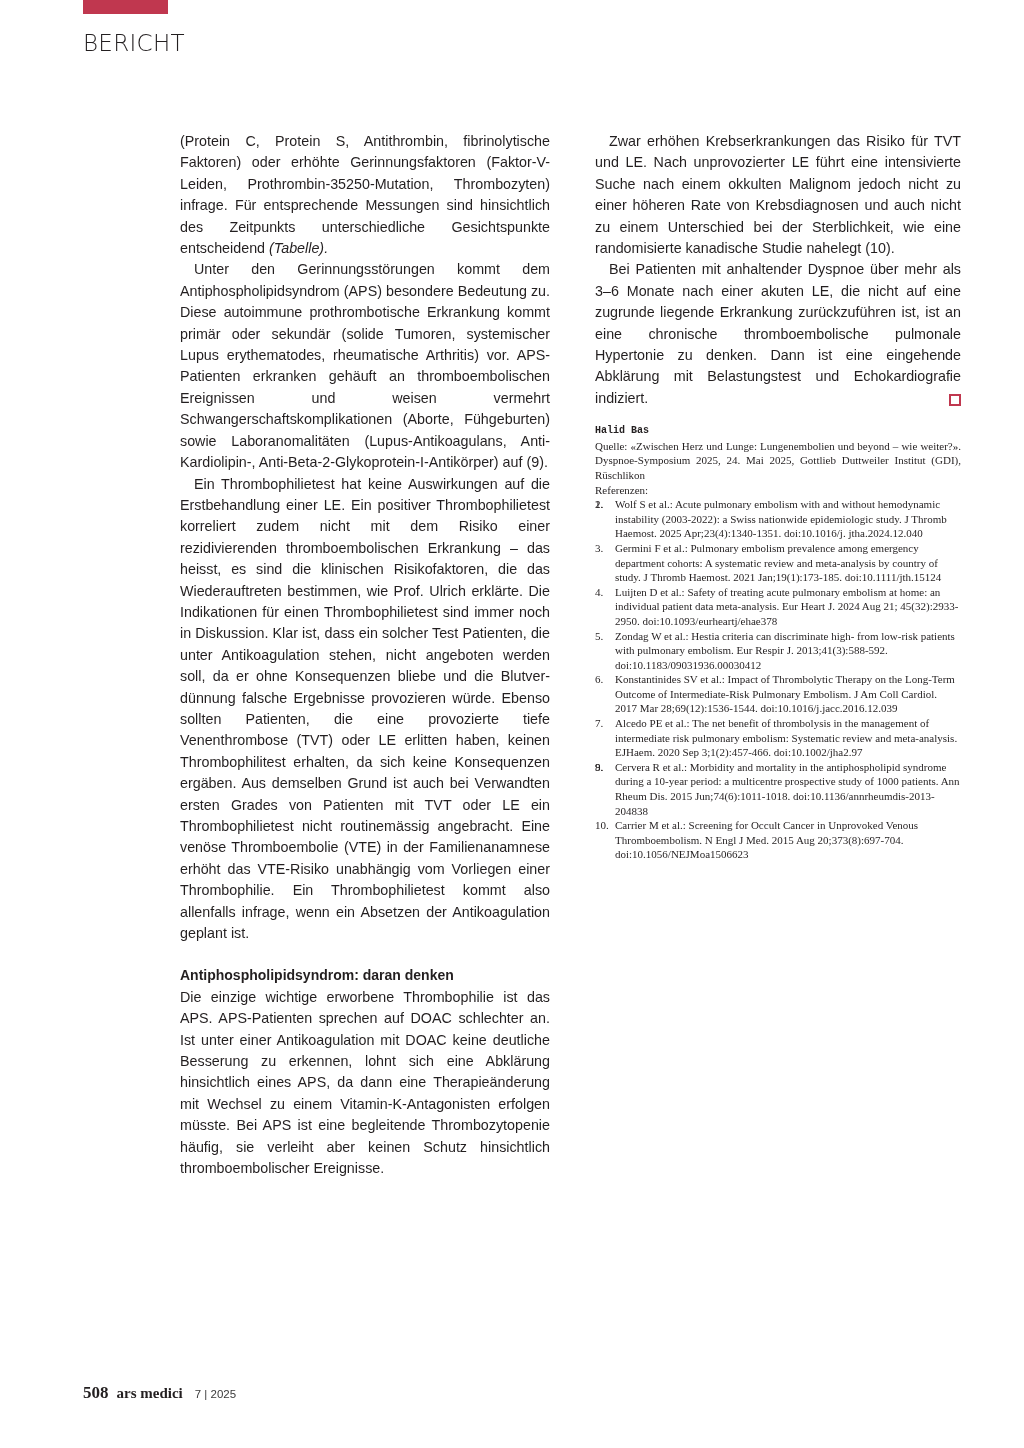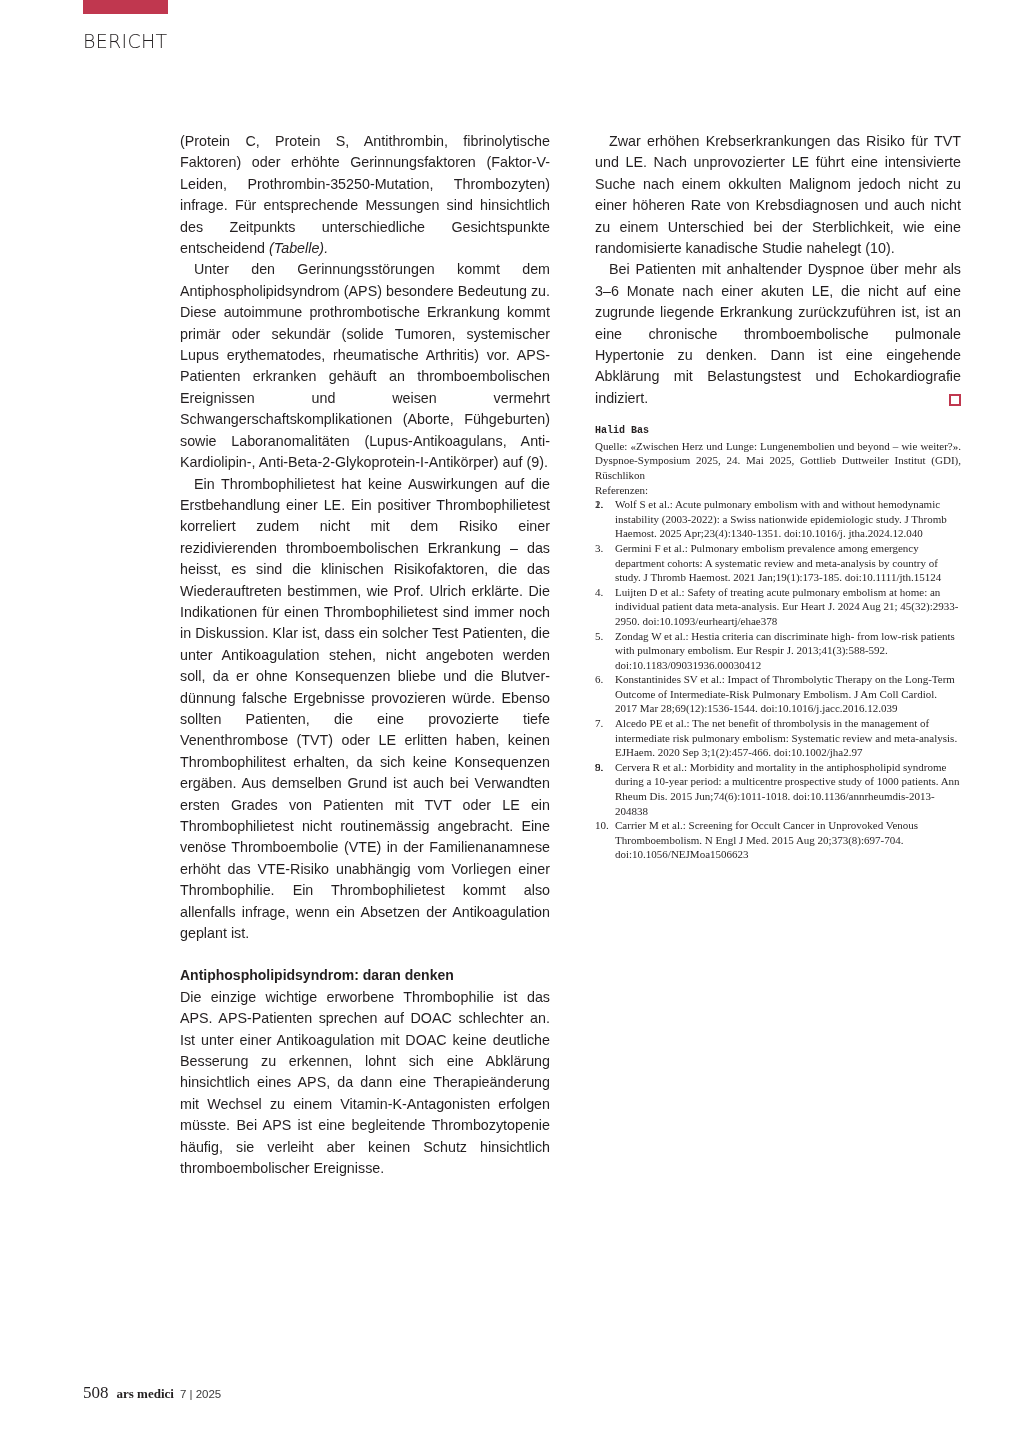--- a/index.html
+++ b/index.html
@@ -1,36 +1,36 @@
 <!DOCTYPE html>
 <html><head>
 <meta charset="utf-8">
 <style>
   html, body { margin: 0; padding: 0; background: #ffffff; }
   body { width: 1024px; height: 1448px; position: relative; overflow: hidden; color: #231f20; }
   .accent-bar { position: absolute; left: 83px; top: 0; width: 85px; height: 14px; background: #c0374f; }
-  .section-label { position: absolute; left: 83px; top: 30px; font-family: "DejaVu Sans", sans-serif; font-size: 19px; letter-spacing: 0.3px; color: #231f20; font-weight: 300; }
+  .section-label { position: absolute; left: 83px; top: 30px; font-family: "DejaVu Sans", sans-serif; font-size: 23px; letter-spacing: 0.3px; color: #231f20; font-weight: 300; }
   .col { position: absolute; top: 131px; width: 370px; font-family: "Liberation Sans", sans-serif; font-size: 14.3px; line-height: 21.4px; color: #231f20; }
   .col-left { left: 180px; }
   .col-right { left: 575px; width: 366px; margin-left: 20px; }
   .col p { margin: 0; text-align: justify; hyphens: manual; }
   .col p.indent { text-indent: 14px; }
   .col h3 { margin: 21px 0 0 0; font-size: 14px; line-height: 21.4px; font-weight: bold; }
   em { font-style: italic; }
   .end-mark { display: inline-block; width: 8px; height: 8px; border: 2px solid #c0374f; float: right; margin-top: 6px; margin-right: 0px; }
   .author { margin-top: 15px; font-family: Liberation Mono, monospace; font-size: 10px; font-weight: bold; line-height: 14.5px; }
   .small { font-family: "Liberation Serif", serif; font-size: 11px; line-height: 14.6px; color: #231f20; }
   .source { margin: 0; }
   .refs-title { margin: 14px 0 0 0; }
   ol.refs { list-style: none; margin: 0; padding: 0; }
   ol.refs li { position: relative; padding-left: 20px; }
   ol.refs li .num { position: absolute; left: 0; top: 0; }
   .footer { position: absolute; left: 83px; top: 1383px; display: flex; align-items: baseline; }
-  .page-num { font-family: "Liberation Serif", serif; font-weight: normal; font-size: 17px; margin-right: 8px; }
-  .journal { font-family: "Liberation Serif", serif; font-weight: bold; font-size: 13px; margin-right: 6px; }
+  .page-num { font-family: "Liberation Serif", serif; font-weight: bold; font-size: 17px; margin-right: 8px; }
+  .journal { font-family: "Liberation Serif", serif; font-weight: bold; font-size: 15px; margin-right: 12px; }
   .issue { font-family: "Liberation Sans", sans-serif; font-size: 11.5px; color: #3a3a3a; }
 </style>
 </head>
 <body>
 
 <div class="accent-bar"></div>
 <div class="section-label">BERICHT</div>
 
 <div class="col col-left">
   <p><span>(Protein C, Protein S, Antithrombin, fibrinolytische Faktoren) oder erhöhte Gerinnungsfaktoren (Faktor-V-Leiden, Prothrom­bin-35250-Mutation, Thrombozyten) infrage. Für entspre­chende Messungen sind hinsichtlich des Zeitpunkts unter­schiedliche Gesichtspunkte entscheidend </span><em>(Tabelle).</em></p>

